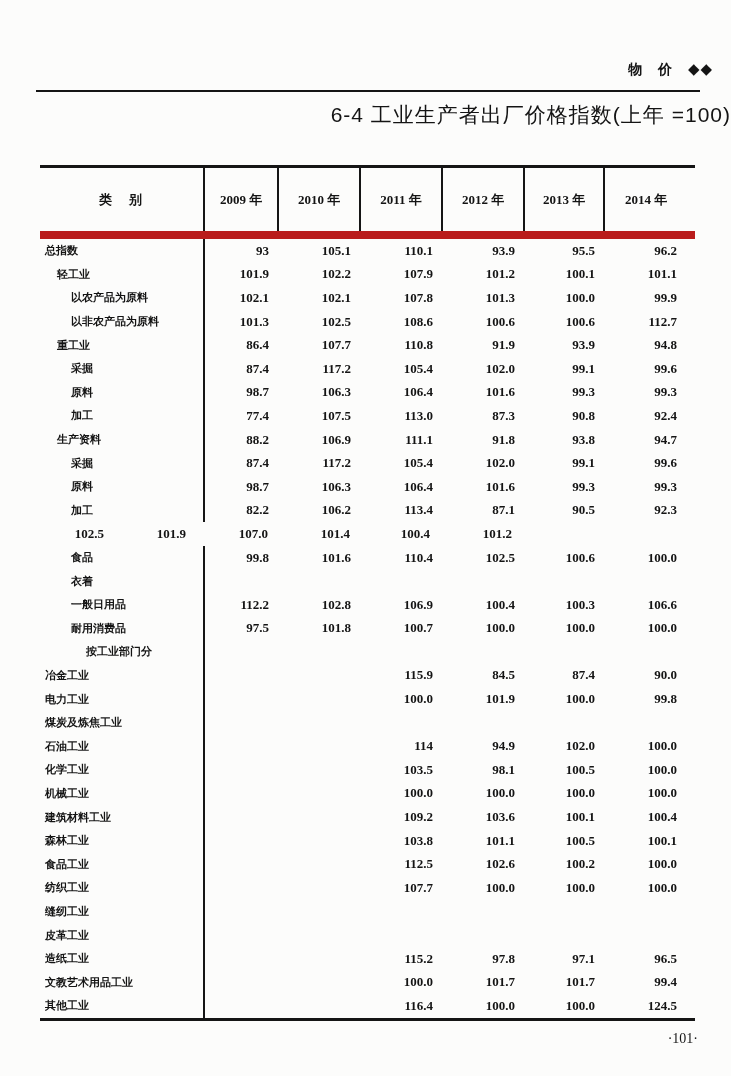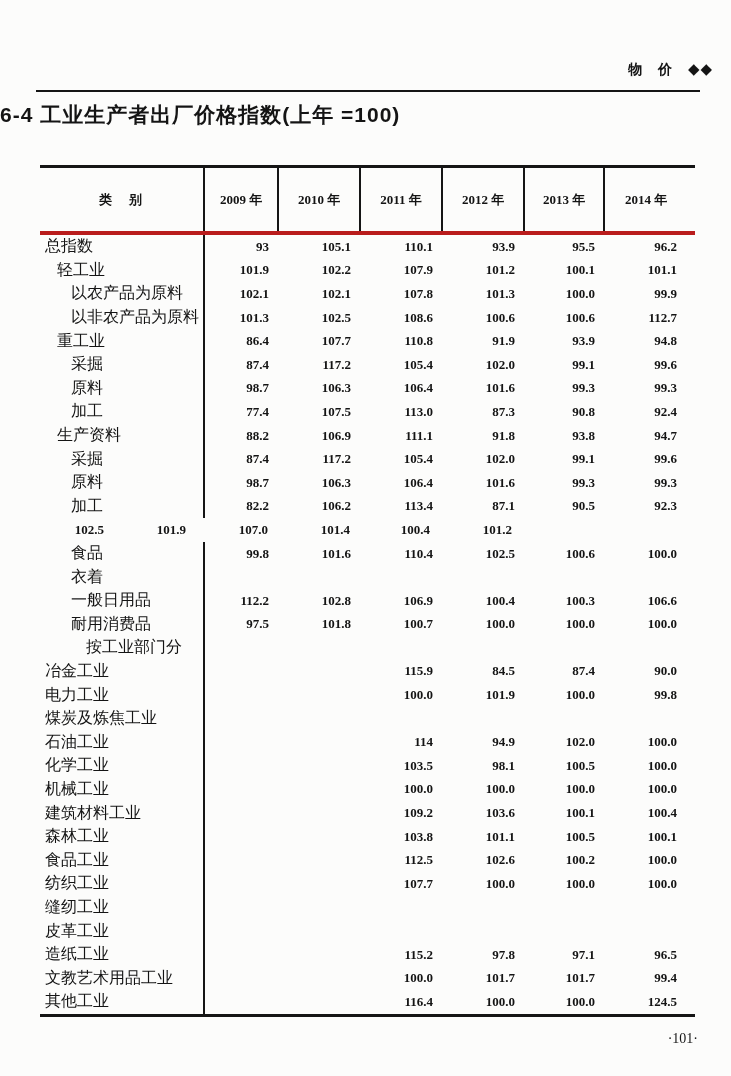--- a/index.html
+++ b/index.html
@@ -33,36 +33,36 @@
     top:90px;left:36px;
     width:664px;height:2px;
     background:#151515;
   }
   
   .title{
     position:absolute;
     top:101px;left:0;
     width:731px;
     margin:0;
-    text-align:left;
+    text-align:right;
     font-size:21px;
-    font-weight:bold;
+    font-weight:normal;
     letter-spacing:1px;
   }
   
   .table{
     position:absolute;
     left:40px;top:165px;
     width:655px;
   }
   .thead{
     display:flex;
     height:63px;
     border-top:3px solid #151515;
-    border-bottom:4px solid #b91c1c;
+    border-bottom:8px solid #b91c1c;
     align-items:center;
   }
   .thead .hcell{
     display:flex;
     align-items:center;
     justify-content:center;
     height:100%;
     box-sizing:border-box;
     font-size:13px;
     font-weight:bold;
@@ -84,22 +84,22 @@
   }
   .cell{
     box-sizing:border-box;
     height:100%;
     display:flex;
     align-items:center;
   }
   .cell.cat{
     width:165px;
     border-right:2px solid #151515;
-    font-size:16px;
-    font-weight:normal;
+    font-size:11px;
+    font-weight:bold;
     white-space:nowrap;
   }
   .cell.val{
     justify-content:flex-end;
     padding-right:10px;
     font-size:13px;
     font-weight:bold;
     font-family:"Liberation Serif", serif;
   }
   .indent-0{padding-left:5px;}

